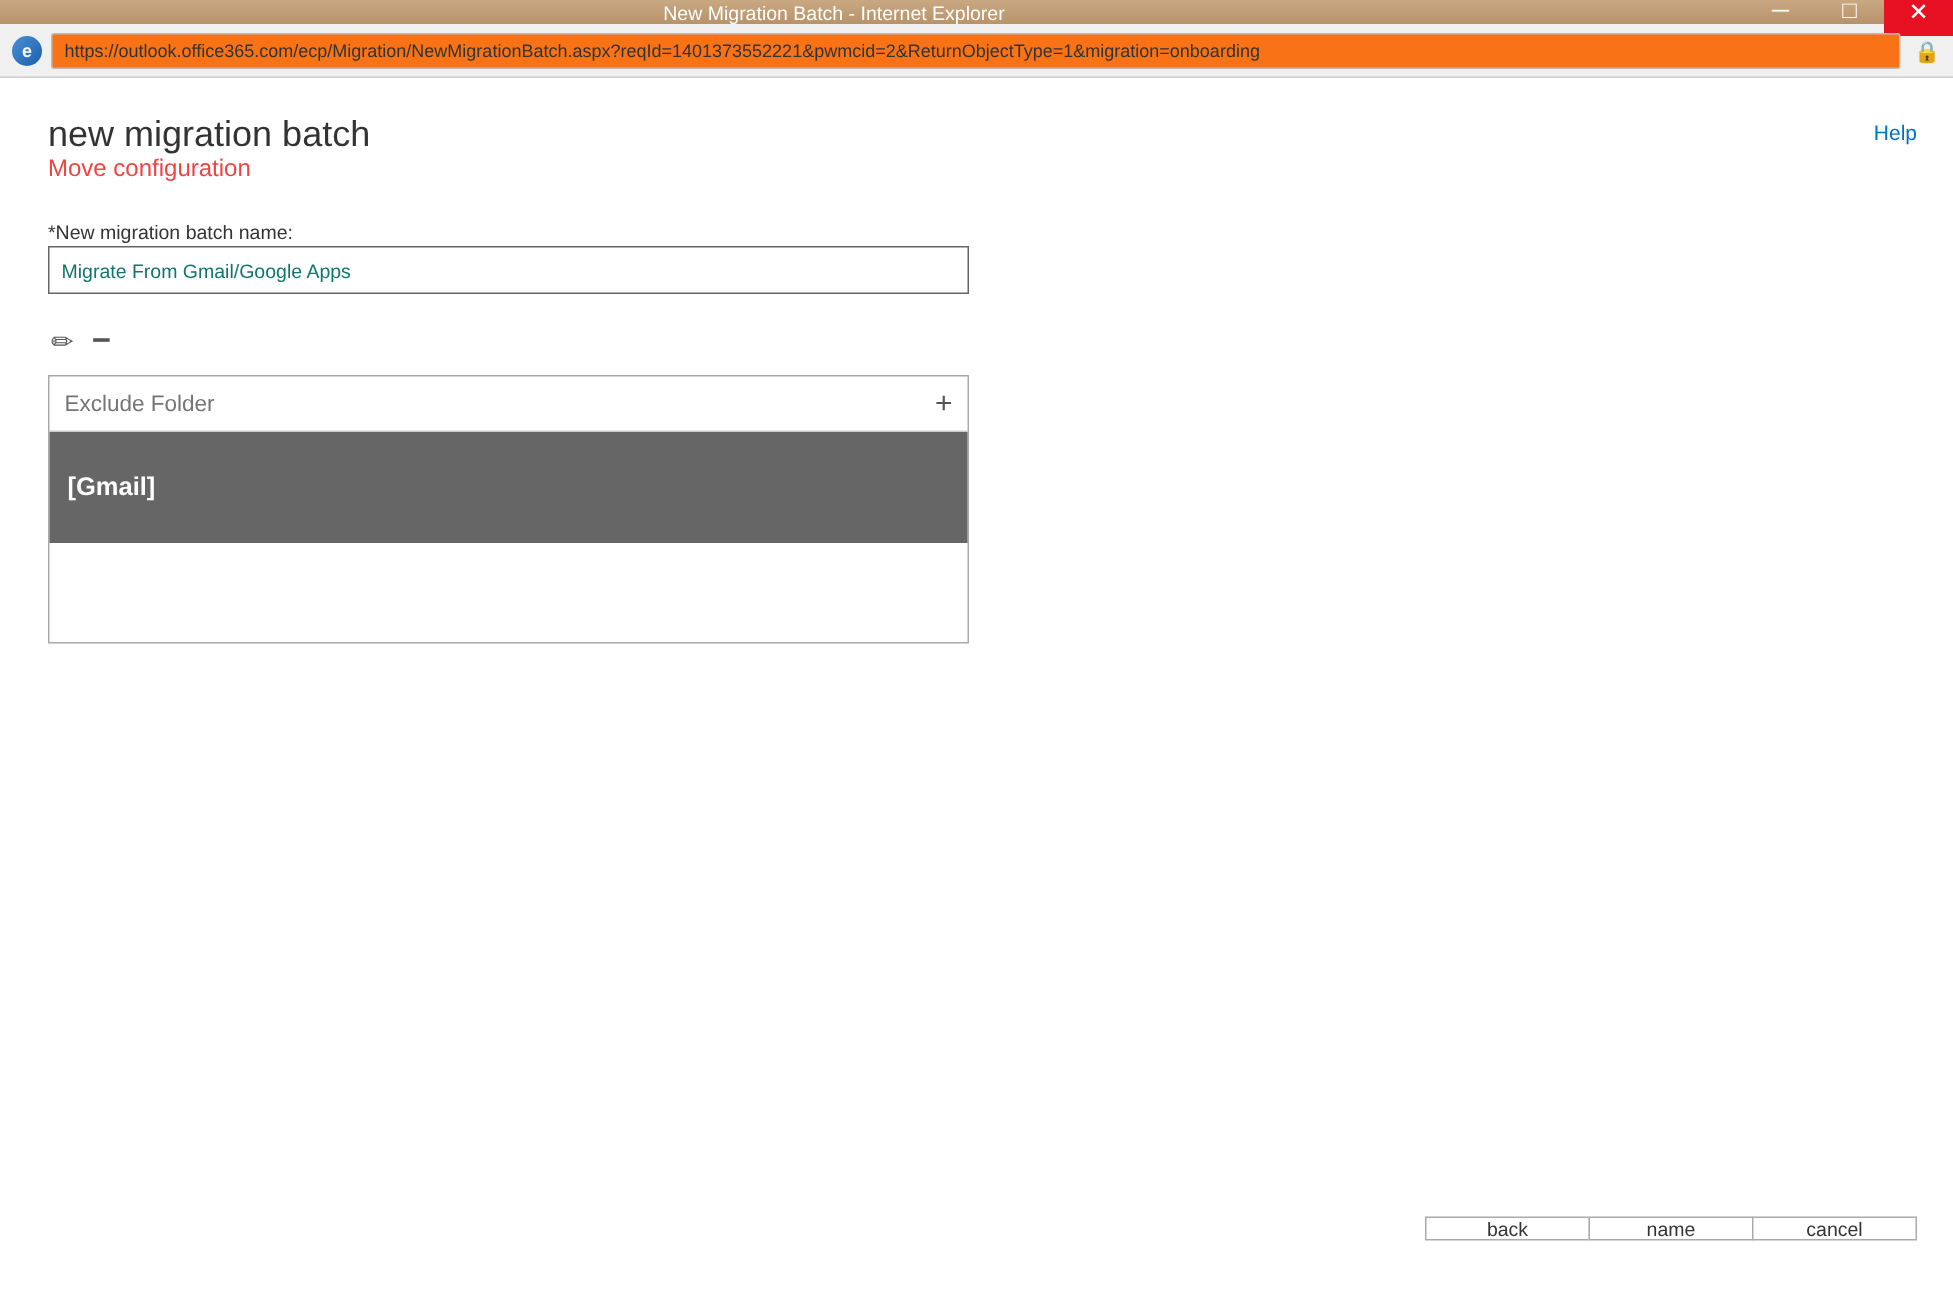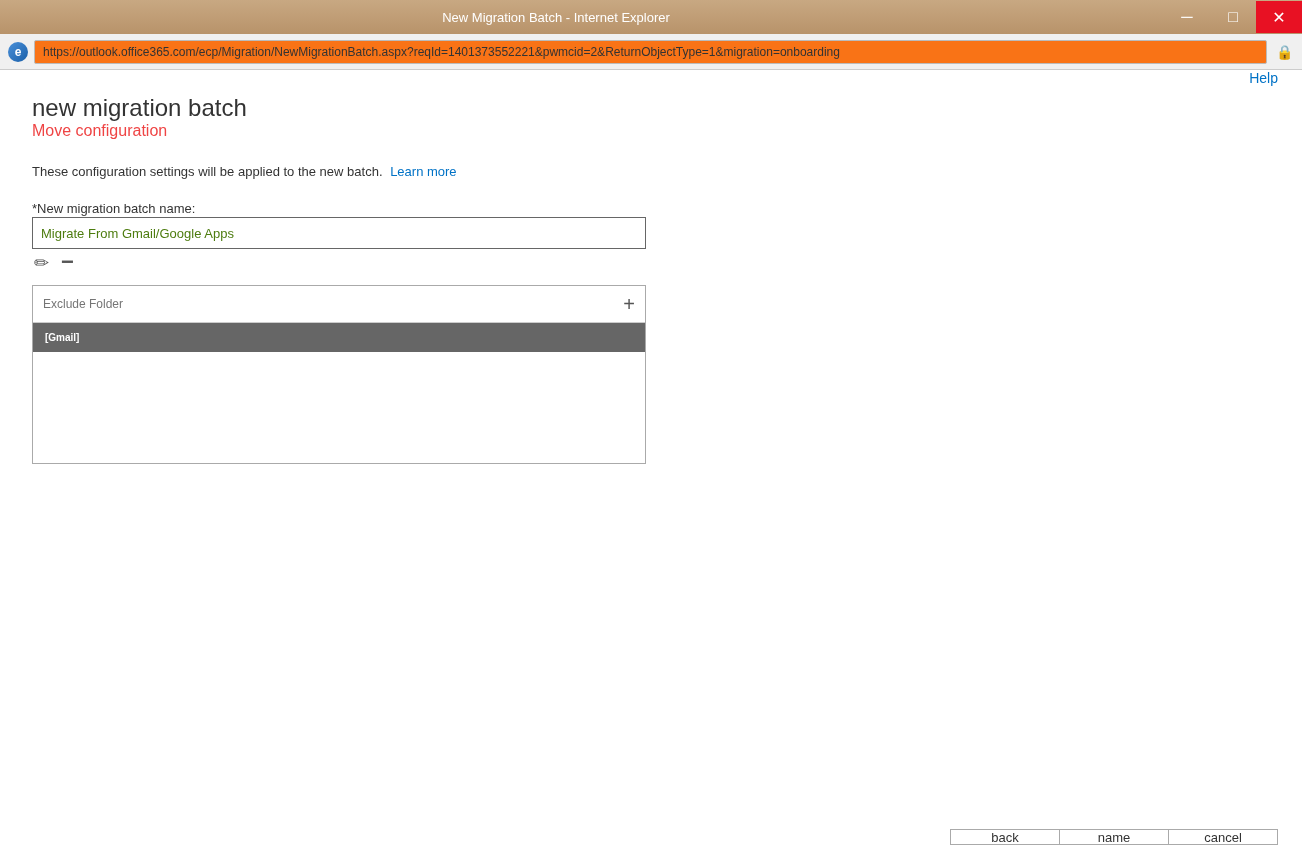--- a/index.html
+++ b/index.html
@@ -1,21 +1,21 @@
 <!DOCTYPE html>
 <html><head>
   <meta charset="utf-8">
   <style>
     * { margin: 0; padding: 0; box-sizing: border-box; }
     body { font-family: 'Segoe UI', Tahoma, Geneva, Verdana, sans-serif; background: #fff; width: 1302px; height: 867px; overflow: hidden; }
 
     
     .title-bar {
       background: linear-gradient(to bottom, #c8a882, #b8936a);
-      height: 34px;
+      height: 16px;
       display: flex;
       align-items: center;
       justify-content: space-between;
       padding: 0 0 0 8px;
       user-select: none;
     }
     .title-bar-title {
       flex: 1;
       text-align: center;
       font-size: 13px;
@@ -83,21 +83,21 @@
     
     .main-content {
       padding: 24px 32px;
       position: relative;
       height: calc(867px - 32px - 36px);
       background: #fff;
     }
 
     .help-link {
       position: absolute;
-      top: 0;
+      top: 28px;
       right: 24px;
       color: #0072c6;
       font-size: 14px;
       text-decoration: none;
       cursor: pointer;
     }
 
     .page-title {
       font-size: 24px;
       font-weight: 300;
@@ -126,22 +126,23 @@
       color: #333;
       margin-bottom: 6px;
     }
 
     .batch-name-input {
       width: 614px;
       height: 32px;
       border: 1px solid #666;
       padding: 0 8px;
       font-size: 13px;
-      color: #4d7c0f;
+      color: #0f766e;
       outline: none;
+      margin-bottom: 18px;
     }
 
     .exclude-label {
       font-size: 13px;
       color: #333;
       margin-bottom: 8px;
     }
 
     .toolbar-icons {
       display: flex;
@@ -170,41 +171,41 @@
       display: flex;
       align-items: center;
       border-bottom: 1px solid #ccc;
       padding: 4px 6px;
       gap: 6px;
     }
     .exclude-input {
       flex: 1;
       border: none;
       outline: none;
-      font-size: 12px;
+      font-size: 15px;
       color: #0369a1;
       height: 28px;
       padding: 0 4px;
     }
     .add-btn {
       background: none;
       border: none;
       cursor: pointer;
       font-size: 20px;
       color: #555;
       line-height: 1;
       padding: 0 4px;
     }
 
     .folder-list {
       min-height: 140px;
     }
     .folder-item {
-      padding: 9px 12px;
-      font-size: 10px;
+      padding: 27px 12px;
+      font-size: 17px;
       font-weight: 600;
       color: #fff;
       background: #666;
       cursor: pointer;
     }
     .folder-item.selected {
       background: #666;
     }
 
     
@@ -248,24 +249,20 @@
   <span class="lock-icon">🔒</span>
 </div>
 
 <div class="main-content">
 
   <a class="help-link">Help</a>
 
   <h1 class="page-title">new migration batch</h1>
   <h2 class="page-subtitle">Move configuration</h2>
 
-  <p class="description">
-    <span>These configuration settings will be applied to the new batch.</span>
-    <a style="color:#0072c6; margin-left:4px;">Learn more</a>
-  </p>
 
   <label class="field-label">*New migration batch name:</label>
   <br>
   <input class="batch-name-input" type="text" value="Migrate From Gmail/Google Apps" style="">
 
 
   <div class="toolbar-icons">
     <button class="toolbar-icon-btn" title="Edit">
       <span>✏</span>
     </button>

